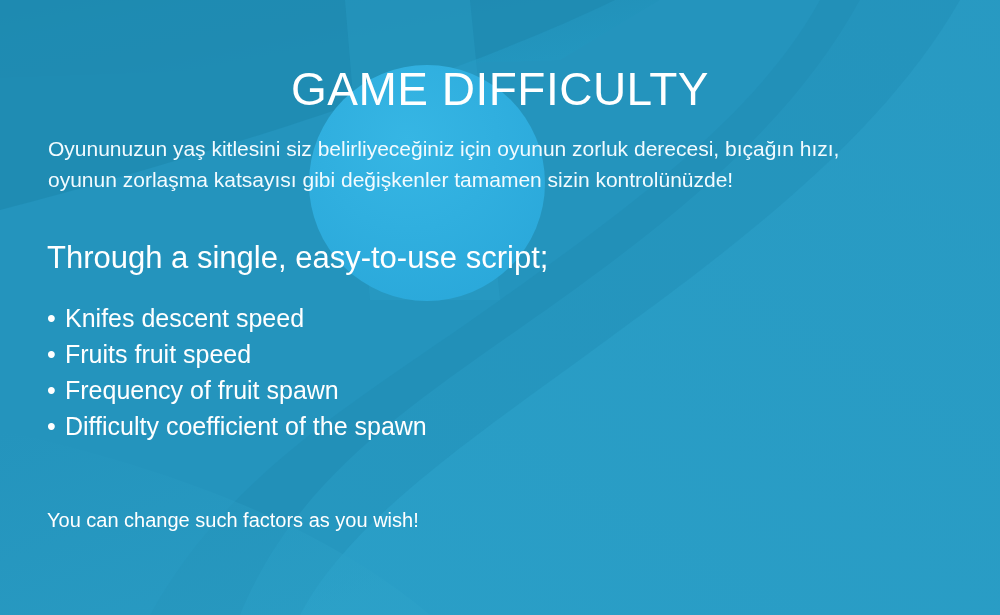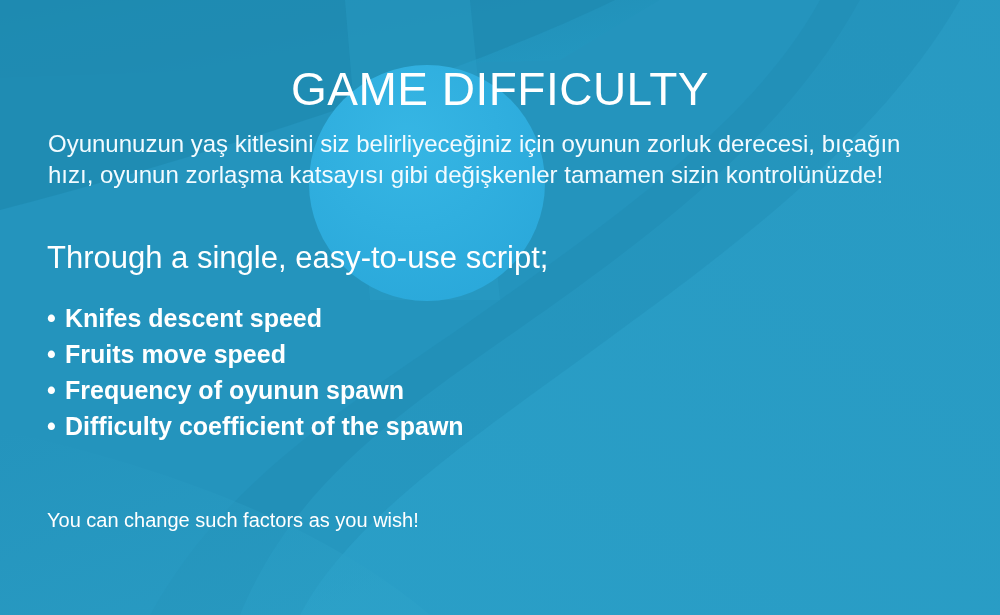--- a/index.html
+++ b/index.html
@@ -38,25 +38,25 @@
     color: #ffffff;
     font-size: 46px;
     font-weight: 400;
     letter-spacing: 0.5px;
     line-height: 1.05;
     white-space: nowrap;
   }
 
   .intro-paragraph {
     position: absolute;
-    top: 104px;
+    top: 112px;
     left: 48px;
     width: 860px;
     color: #f2fbff;
-    font-size: 24px;
+    font-size: 21px;
     font-weight: 400;
     line-height: 31px;
   }
 
   .subhead {
     position: absolute;
     top: 224px;
     left: 47px;
     color: #ffffff;
     font-size: 31px;
@@ -70,21 +70,21 @@
     position: absolute;
     top: 300px;
     left: 47px;
     margin: 0;
     padding: 0;
     list-style: none;
   }
   .feature-list li {
     color: #ffffff;
     font-size: 25px;
-    font-weight: 700;
+    font-weight: 400;
     line-height: 36px;
     white-space: nowrap;
   }
   .bullet-dot {
     display: inline-block;
     width: 18px;
     color: #ffffff;
     font-size: 25px;
   }
 
@@ -152,24 +152,24 @@
 
     <p class="intro-paragraph">Oyununuzun yaş kitlesini siz belirliyeceğiniz için oyunun zorluk derecesi, bıçağın hızı, oyunun zorlaşma katsayısı gibi değişkenler tamamen sizin kontrolünüzde!</p>
 
     <h2 class="subhead">Through a single, easy-to-use script;</h2>
 
     <ul class="feature-list">
       <li>
         <span class="bullet-dot">•</span><span>Knifes descent speed</span>
       </li>
       <li>
-        <span class="bullet-dot">•</span><span>Fruits move speed</span>
+        <span class="bullet-dot">•</span><span>Fruits fruit speed</span>
       </li>
       <li>
-        <span class="bullet-dot">•</span><span>Frequency of oyunun spawn</span>
+        <span class="bullet-dot">•</span><span>Frequency of fruit spawn</span>
       </li>
       <li>
         <span class="bullet-dot">•</span><span>Difficulty coefficient of the spawn</span>
       </li>
     </ul>
 
     <p class="closing-line">You can change such factors as you wish!</p>
 
   </div>
 </div>

